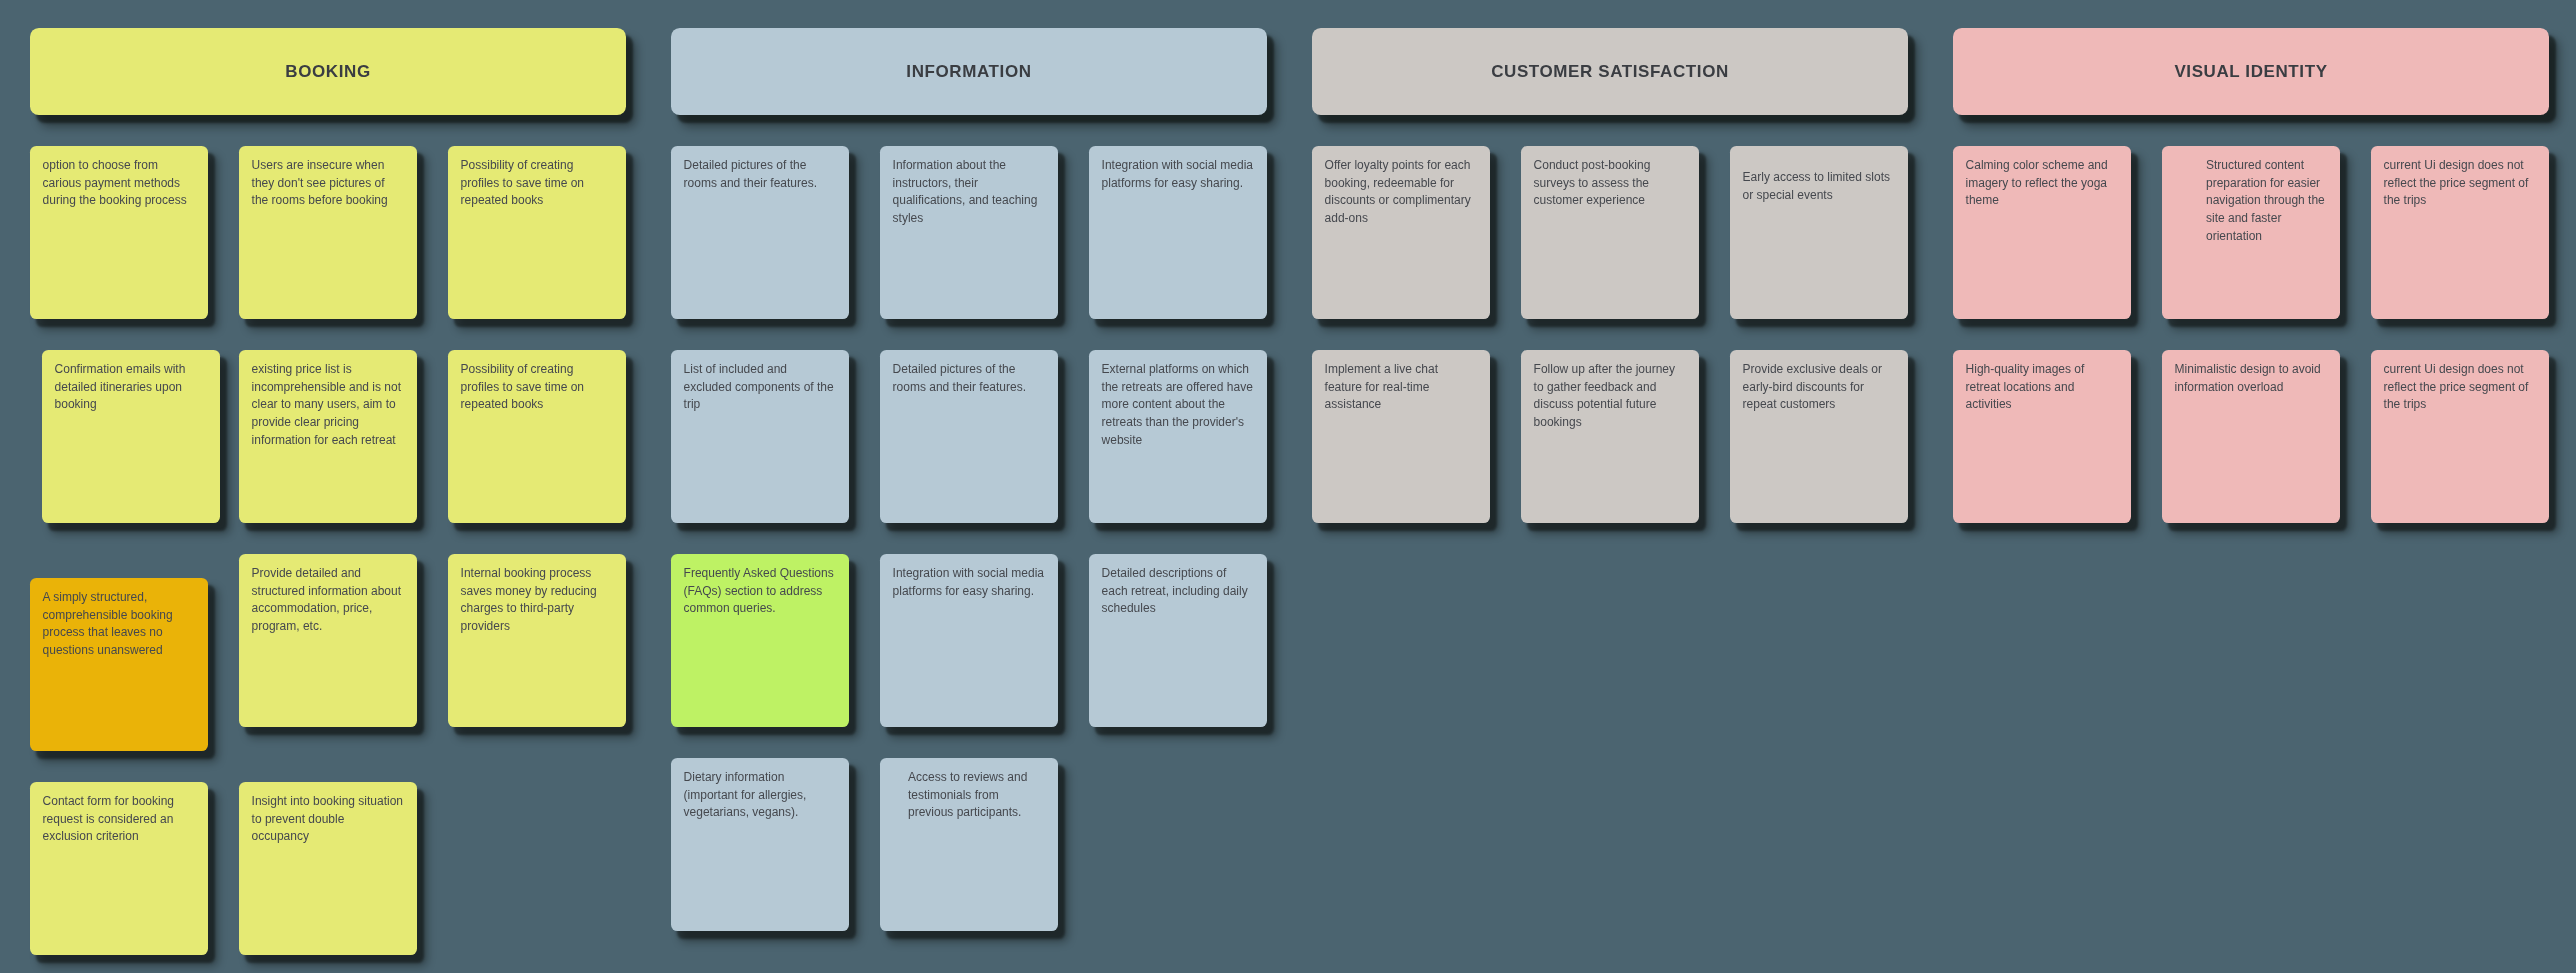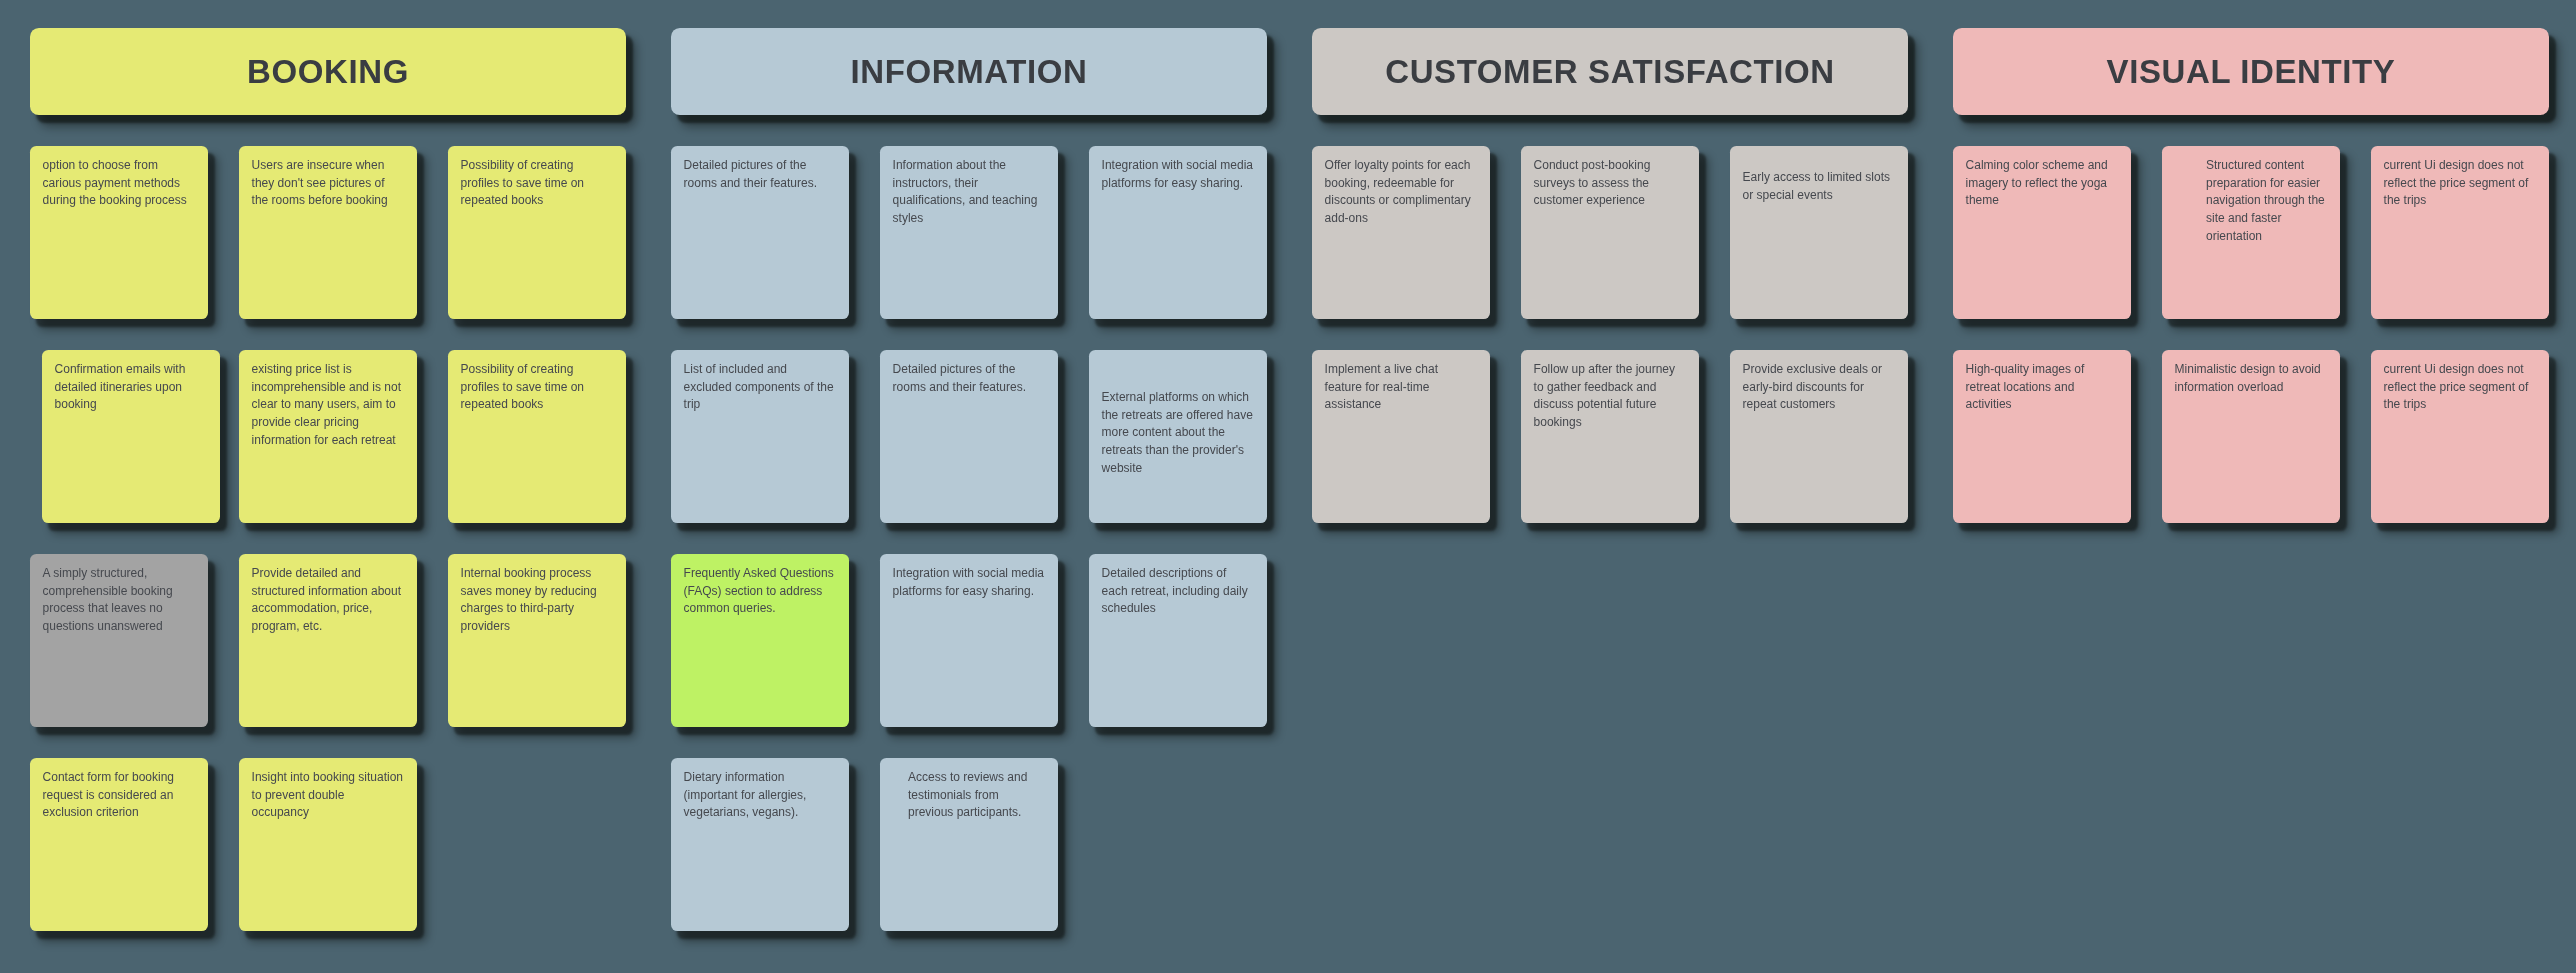--- a/index.html
+++ b/index.html
@@ -34,21 +34,21 @@
     height: 87px;
     width: 596px;
     border-radius: 8.8px;
     display: flex;
     align-items: center;
     justify-content: center;
     box-shadow: 6.3px 7.5px 2.5px rgba(10,12,10,0.55), 10px 11.3px 10px rgba(10,12,10,0.40);
   }
   .group-title {
     margin: 0;
-    font-size: 33px;
+    font-size: 17px;
     font-weight: 600;
     letter-spacing: 0.6px;
     color: #3a3d42;
     white-space: nowrap;
   }
   .notes {
     margin-top: 31px;
     display: grid;
     grid-template-columns: repeat(3, 178px);
     column-gap: 31px;
@@ -98,21 +98,21 @@
   </div>
 
   <div class="note" style="background: rgb(229, 234, 116);">
     <p class="note-text" style="color: rgb(69, 72, 78);">existing price list is incomprehensible and is not clear to many users, aim to provide clear pricing information for each retreat</p>
   </div>
 
   <div class="note" style="background: rgb(229, 234, 116);">
     <p class="note-text" style="color: rgb(69, 72, 78);">Possibility of creating profiles to save time on repeated books</p>
   </div>
 
-  <div class="note" style="background: #a3a3a3;">
+  <div class="note" style="background: #eab308; margin-top: 24px;">
     <p class="note-text" style="color: rgb(69, 72, 78);">A simply structured, comprehensible booking process that leaves no questions unanswered</p>
   </div>
 
   <div class="note" style="background: rgb(229, 234, 116);">
     <p class="note-text" style="color: rgb(69, 72, 78);">Provide detailed and structured information about accommodation, price, program, etc.</p>
   </div>
 
   <div class="note" style="background: rgb(229, 234, 116);">
     <p class="note-text" style="color: rgb(69, 72, 78);">Internal booking process saves money by reducing charges to third-party providers</p>
   </div>
@@ -146,21 +146,21 @@
 
   <div class="note" style="background: rgb(182, 201, 213);">
     <p class="note-text" style="color: rgb(69, 72, 78);">List of included and excluded components of the trip</p>
   </div>
 
   <div class="note" style="background: rgb(182, 201, 213);">
     <p class="note-text" style="color: rgb(69, 72, 78);">Detailed pictures of the rooms and their features.</p>
   </div>
 
   <div class="note" style="background: rgb(182, 201, 213);">
-    <p class="note-text" style="color: rgb(69, 72, 78); margin-top: 28px;">External platforms on which the retreats are offered have more content about the retreats than the provider's website</p>
+    <p class="note-text" style="color: rgb(69, 72, 78);">External platforms on which the retreats are offered have more content about the retreats than the provider's website</p>
   </div>
 
   <div class="note" style="background: #bef264;">
     <p class="note-text" style="color: rgb(69, 72, 78);">Frequently Asked Questions (FAQs) section to address common queries.</p>
   </div>
 
   <div class="note" style="background: rgb(182, 201, 213);">
     <p class="note-text" style="color: rgb(69, 72, 78);">Integration with social media platforms for easy sharing.</p>
   </div>
 

